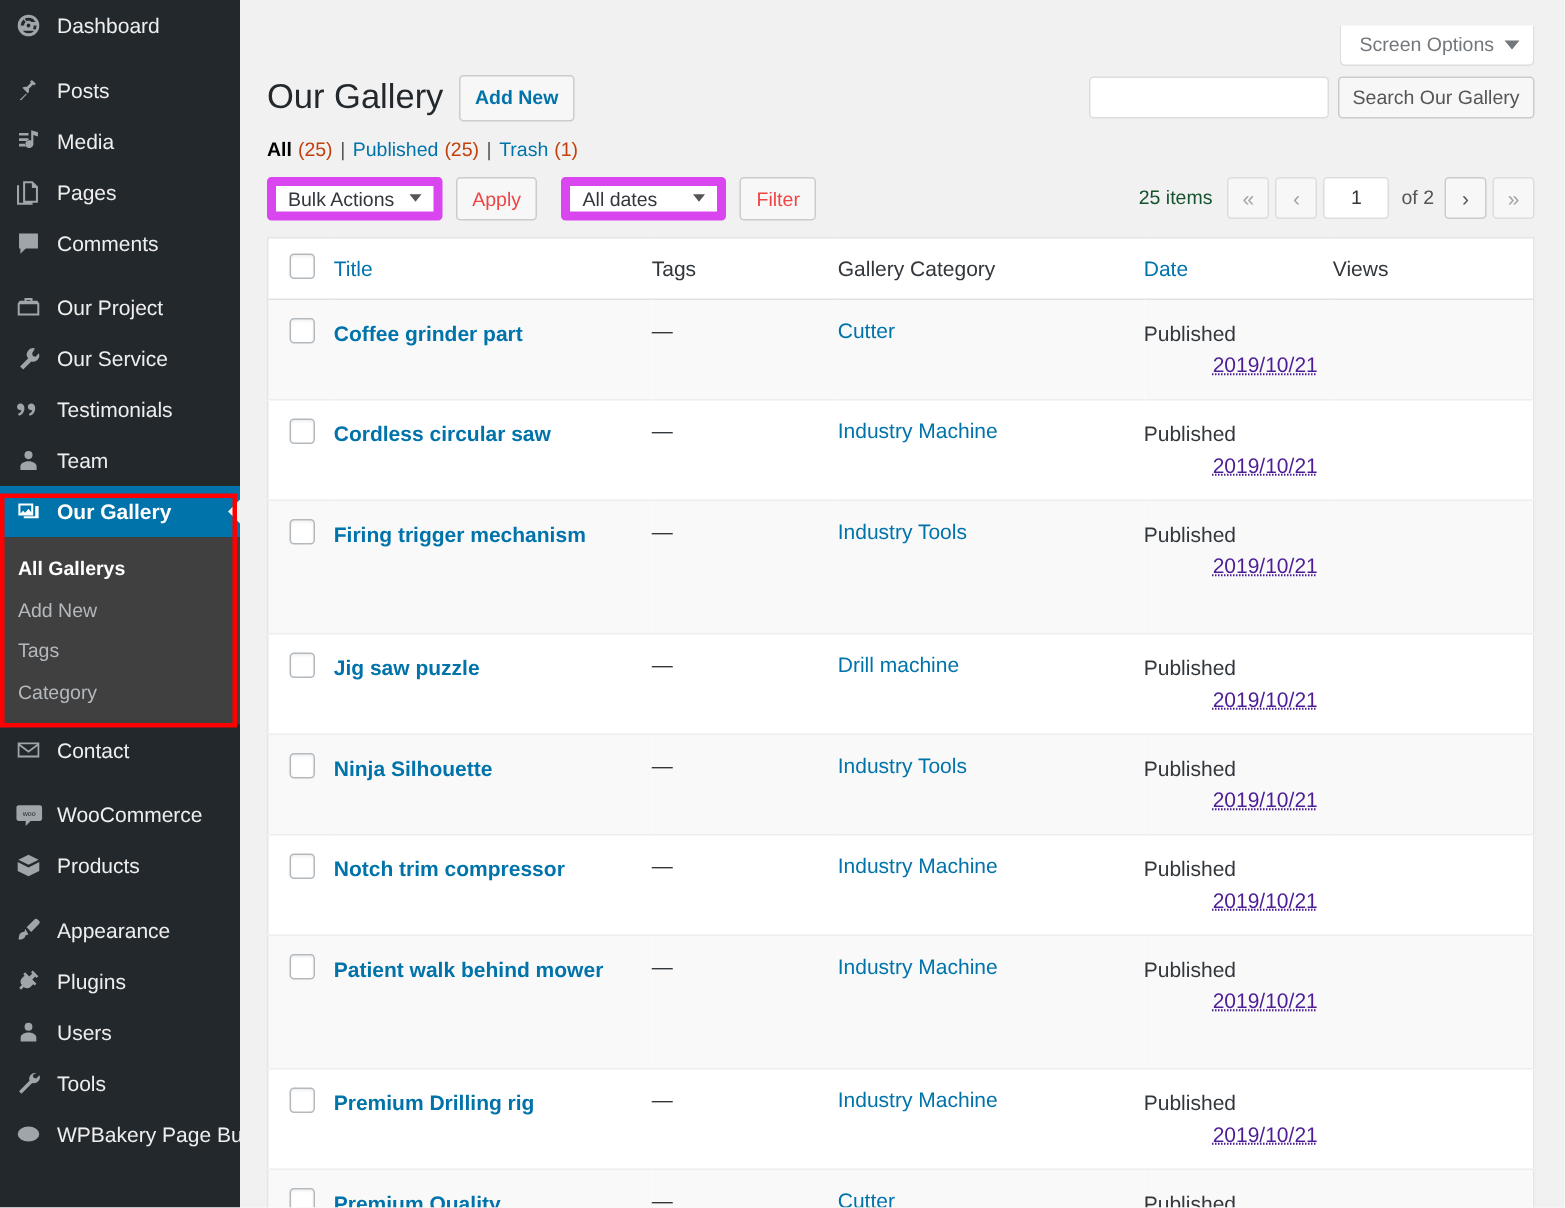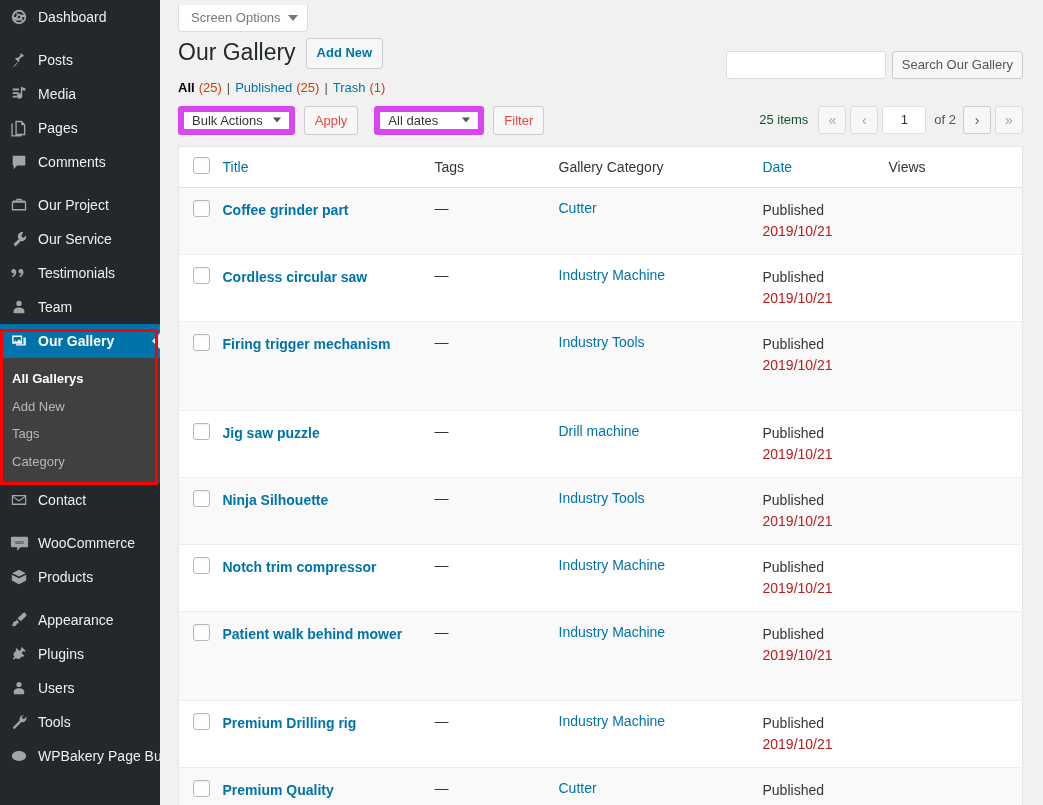--- a/index.html
+++ b/index.html
@@ -55,21 +55,21 @@
     width: 158px; height: 156px;
     border: 3px solid #ff0000; pointer-events: none; z-index: 30;
   }
 
   
   .main {
     flex: 1; height: 805px; background: #f1f1f1;
     position: relative; padding: 0 20px 0 18px;
     overflow: hidden;
   }
-  .screen-options-wrap { display: flex; justify-content: flex-start; padding-top: 5px; }
+  .screen-options-wrap { display: flex; justify-content: flex-end; padding-top: 17px; }
   .screen-options-btn {
     background: #fff; border: 1px solid #ddd; border-top: none;
     border-radius: 0 0 4px 4px;
     padding: 5px 9px 6px 12px; font-size: 13px; color: #72777c;
     cursor: pointer; display: inline-flex; align-items: center; gap: 7px;
   }
   .caret-down {
     width: 0; height: 0; border-style: solid;
     border-width: 6px 5px 0 5px;
     border-color: #72777c transparent transparent transparent;
@@ -170,21 +170,21 @@
   }
   .wp-list-table tbody tr:nth-child(odd) { background: #f9f9f9; }
   .wp-list-table tbody tr:nth-child(even) { background: #fff; }
   .row-title {
     color: #0073aa; font-weight: 700; font-size: 14px;
     text-decoration: none; cursor: pointer; line-height: 1.45; display: inline-block;
   }
   .row-tags { color: #444; }
   .cat-link { color: #0073aa; text-decoration: none; cursor: pointer; font-size: 14px; }
   .date-cell { color: #555; font-size: 14px; line-height: 1.5; }
-  .date-val { display: block; text-decoration-style: dotted; color: #b91c1c; }
+  .date-val { display: block; text-decoration: underline; text-decoration-style: dotted; color: #4c1d95; text-align: right; }
   .views-cell { color: #555; }
   .row-tall td { padding-bottom: 34px; }
 
   .cbx {
     width: 17px; height: 17px; border: 1px solid #b4b9be; background: #fff;
     border-radius: 3px; display: inline-block; cursor: pointer;
     box-shadow: inset 0 1px 2px rgba(0,0,0,0.07);
   }
 </style>
 </head>

